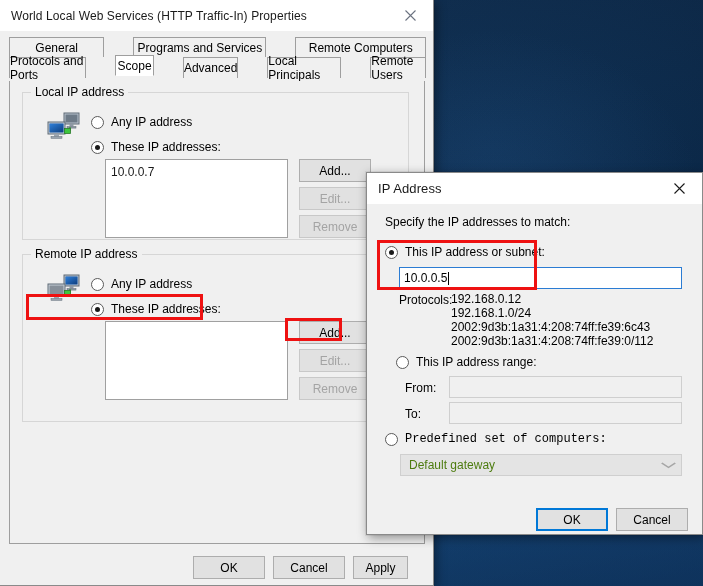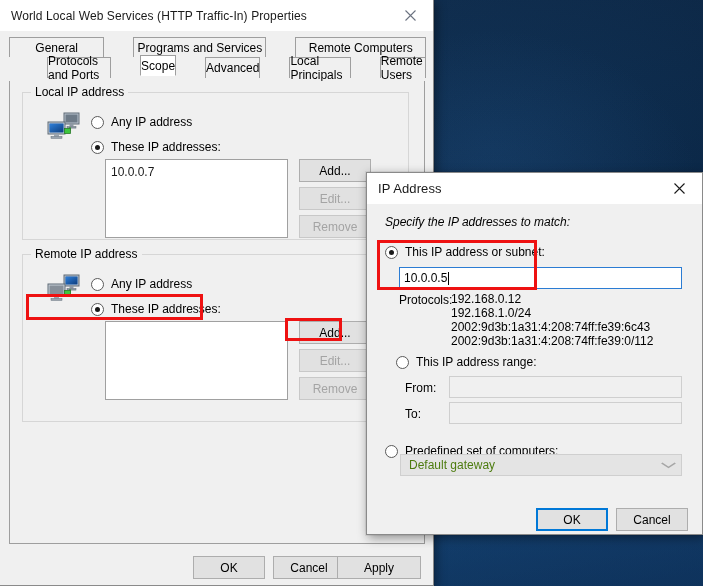--- a/index.html
+++ b/index.html
@@ -266,21 +266,21 @@
       <div class="tab" style="width:111px;">
         <span>General</span>
       </div>
       <div class="tab" style="width:155px;">
         <span>Programs and Services</span>
       </div>
       <div class="tab" style="width:152px;">
         <span>Remote Computers</span>
       </div>
     </div>
-    <div class="tabrow row2" style="margin-top:0px;margin-left:38px;">
+    <div class="tabrow row2" style="margin-top:0px;">
       <div class="tab" style="width:117px;">
         <span>Protocols and Ports</span>
       </div>
       <div class="tab selected" style="width:58px;">
         <span>Scope</span>
       </div>
       <div class="tab" style="width:68px;">
         <span>Advanced</span>
       </div>
       <div class="tab" style="width:112px;">
@@ -392,41 +392,41 @@
       </div>
     </div>
   </div>
 
   <div class="btn" style="left:193px; top:556px; width:72px; height:23px;">
     <span>OK</span>
   </div>
   <div class="btn" style="left:273px; top:556px; width:72px; height:23px;">
     <span>Cancel</span>
   </div>
-  <div class="btn" style="left:337px; top:556px; width:84px; height:23px;">
+  <div class="btn" style="left:353px; top:556px; width:55px; height:23px;">
     <span>Apply</span>
   </div>
 </div>
 
 <div class="redbox" style="left:26px; top:294px; width:177px; height:26px;"></div>
 
 <div class="redbox" style="left:285px; top:318px; width:57px; height:23px;"></div>
 
 <div class="win-dialog" id="ip-dialog" style="left:366px; top:172px; width:337px; height:363px;">
 
   <div class="titlebar active">
     <div class="title" style="color:#1a1a1a; font-size:13px;">IP Address</div>
     <div class="close-btn dark">
       <svg width="11" height="11" viewBox="0 0 11 11" aria-hidden="true">
         <path d="M0.5 0.5 L10.5 10.5 M10.5 0.5 L0.5 10.5" stroke="#1a1a1a" stroke-width="1.1" fill="none"></path>
       </svg>
     </div>
   </div>
 
-  <div class="lbl" style="left:18px; top:42px;font-style:italic;">Specify the IP addresses to match:</div>
+  <div class="lbl" style="left:18px; top:42px;">Specify the IP addresses to match:</div>
 
   <div class="radio-row" style="left:18px; top:72px;">
     <span class="radio checked"></span>
     <span>This IP address or subnet:</span>
   </div>
 
   <div class="textinput" style="left:32px; top:94px; width:283px; height:22px;">
     <span>10.0.0.5</span>
       <span class="caret"></span>
   </div>
@@ -445,21 +445,21 @@
   <div class="lbl" style="left:38px; top:208px;">From:</div>
   <div class="textinput disabled" style="left:82px; top:203px; width:233px; height:22px;">
     <span></span>
   </div>
 
   <div class="lbl" style="left:38px; top:234px;">To:</div>
   <div class="textinput disabled" style="left:82px; top:229px; width:233px; height:22px;">
     <span></span>
   </div>
 
-  <div class="radio-row" style="left:18px; top:271px;">
+  <div class="radio-row" style="left:18px; top:259px;font-family:Liberation Mono, monospace;">
     <span class="radio"></span>
     <span>Predefined set of computers:</span>
   </div>
 
   <div class="combo" style="left:33px; top:281px; width:282px; height:22px;">
     <span>Default gateway</span>
     <span class="chev">
       <svg width="11" height="7" viewBox="0 0 11 7">
           <path d="M1 1 L5.5 5.5 L10 1" stroke="#a6a6a6" stroke-width="1.2" fill="none"></path>
         </svg>

